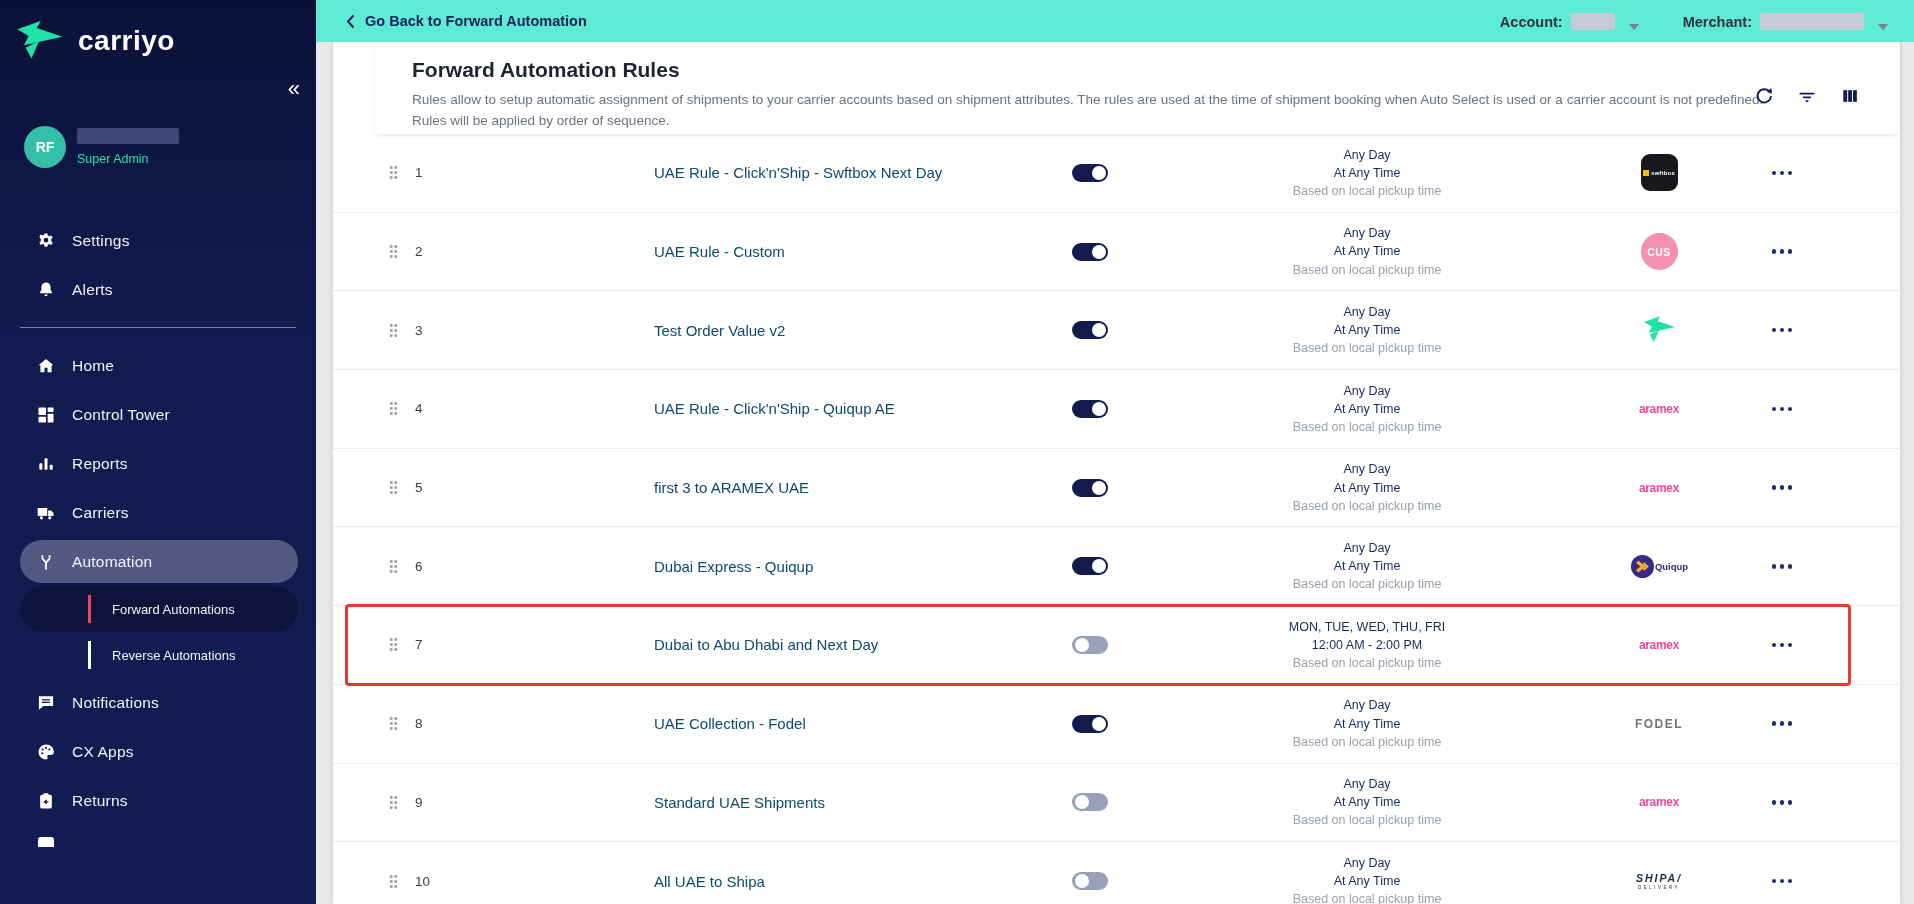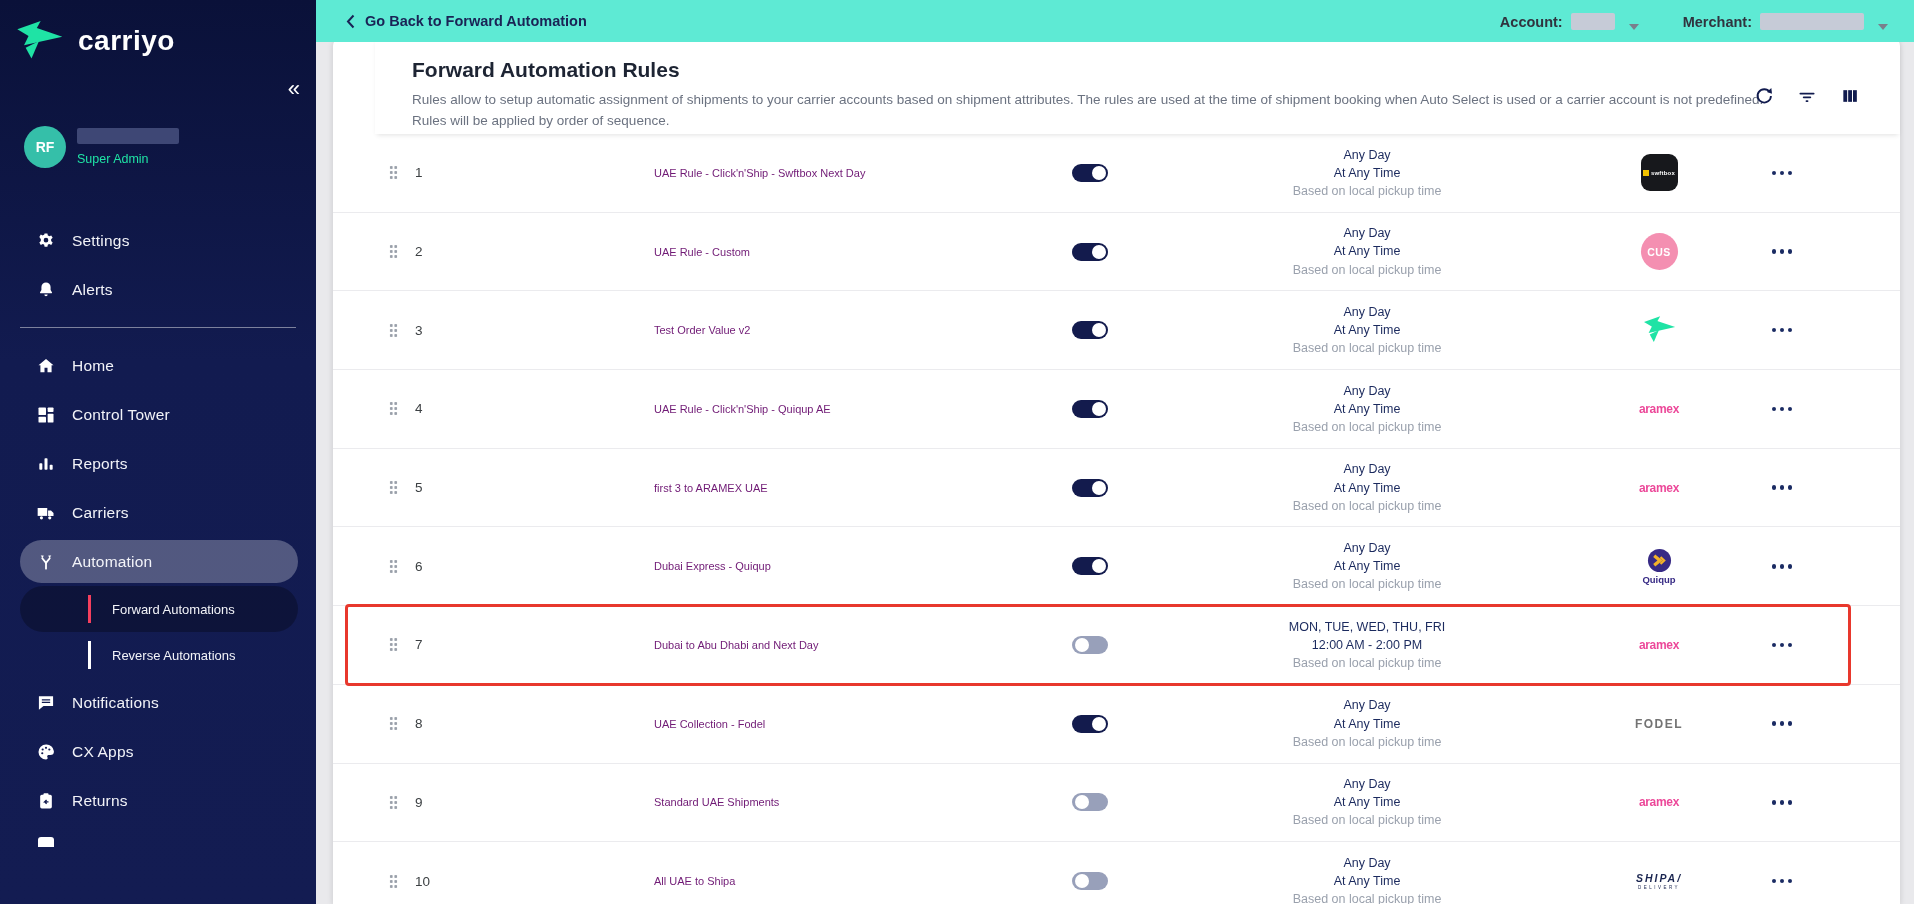--- a/index.html
+++ b/index.html
@@ -64,22 +64,22 @@
 
   
   .rows { position:absolute; top:96px; left:0; right:0; bottom:0; overflow:hidden; }
   .row { position:relative; display:flex; align-items:center; height:78.7px;
     border-bottom:1px solid #ebebee; }
   .cell-handle { margin-left:56px; width:20px; display:flex; align-items:center; cursor:grab; }
   .dots6 { width:9px; height:15px;
     background-image:radial-gradient(circle,#9aa0aa 1.3px,transparent 1.5px);
     background-size:4.5px 5px; }
   .cell-seq { width:30px; margin-left:6px; font-size:13.5px; color:#3c4043; }
-  .cell-name { margin-left:209px; width:392px; font-size:11px; font-weight:500;
-    color:#701a75; cursor:pointer; white-space:nowrap; }
+  .cell-name { margin-left:209px; width:392px; font-size:15px; font-weight:500;
+    color:#0c4a6e; cursor:pointer; white-space:nowrap; }
   .cell-toggle { margin-left:24px; width:40px; display:flex; justify-content:center; }
   .toggle { position:relative; width:36px; height:18px; border-radius:9px; cursor:pointer; }
   .toggle.on { background:#131b4d; }
   .toggle.off { background:#98a0ba; }
   .knob { position:absolute; top:2px; width:14px; height:14px; border-radius:50%; background:#fff; }
   .toggle.on .knob { right:2.5px; }
   .toggle.off .knob { left:2.5px; }
   .cell-schedule { margin-left:106px; width:302px; text-align:center; line-height:1.45; }
   .sch-days, .sch-time { font-size:12.5px; font-weight:500; color:#1b2a5e; }
   .sch-basis { font-size:12.5px; color:#9aa1ad; }
@@ -94,21 +94,21 @@
 
   
   .lg-swftbox { width:37px; height:37px; background:#17181c; border-radius:9px;
     display:flex; align-items:center; justify-content:center; gap:2px; }
   .lg-swftbox .sq { width:6px; height:6px; background:#f2c200; }
   .lg-swftbox .tx { color:#fff; font-size:6px; font-weight:700; letter-spacing:.2px; }
   .lg-cus { width:37px; height:37px; border-radius:50%; background:#f48fb1; color:#fff;
     font-size:10.5px; font-weight:700; display:flex; align-items:center; justify-content:center;
     letter-spacing:.5px; }
   .lg-aramex { color:#ec4899; font-size:12px; font-weight:700; letter-spacing:-.3px; }
-  .lg-quiqup { display:flex; flex-direction:column; align-items:center; }
+  .lg-quiqup { display:flex; flex-direction:row; align-items:center; }
   .lg-quiqup .qtx { color:#372a85; font-size:9.5px; font-weight:700; margin-top:1px; }
   .lg-fodel { color:#737373; font-size:12px; font-weight:800; letter-spacing:1.5px; }
   .lg-shipa { text-align:center; }
   .lg-shipa .stx { color:#1a2550; font-size:10.5px; font-weight:800; letter-spacing:2px;
     font-style:italic; }
   .lg-shipa .ssub { color:#1a2550; font-size:4.5px; letter-spacing:2.5px; margin-top:1px; }
 </style>
 </head>
 <body>
 

